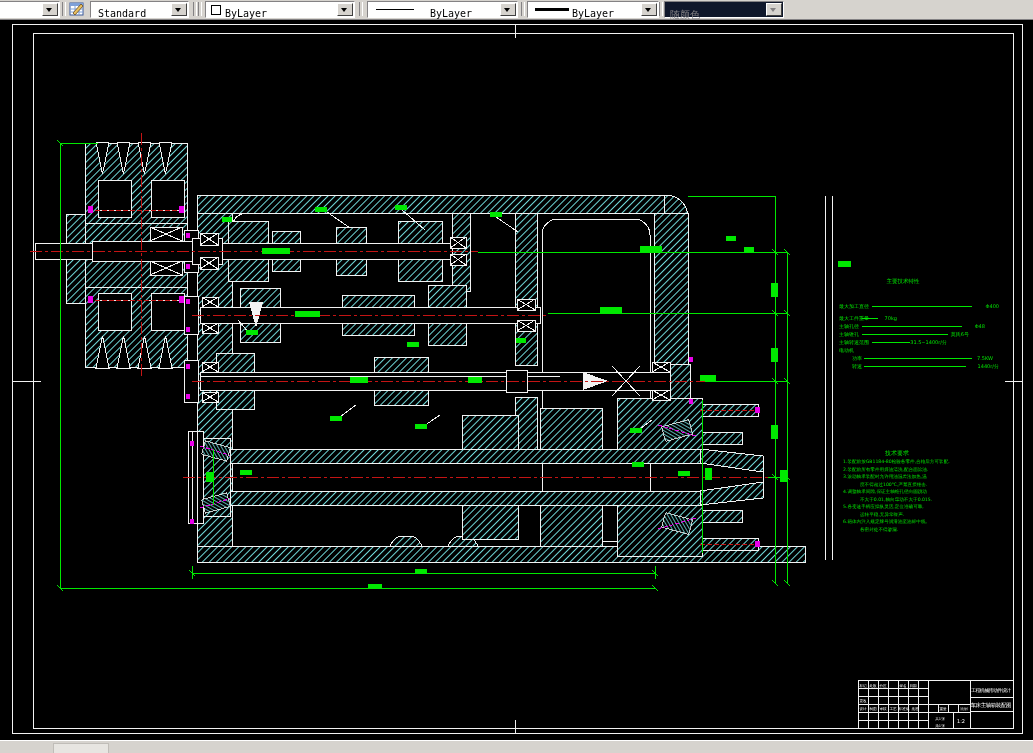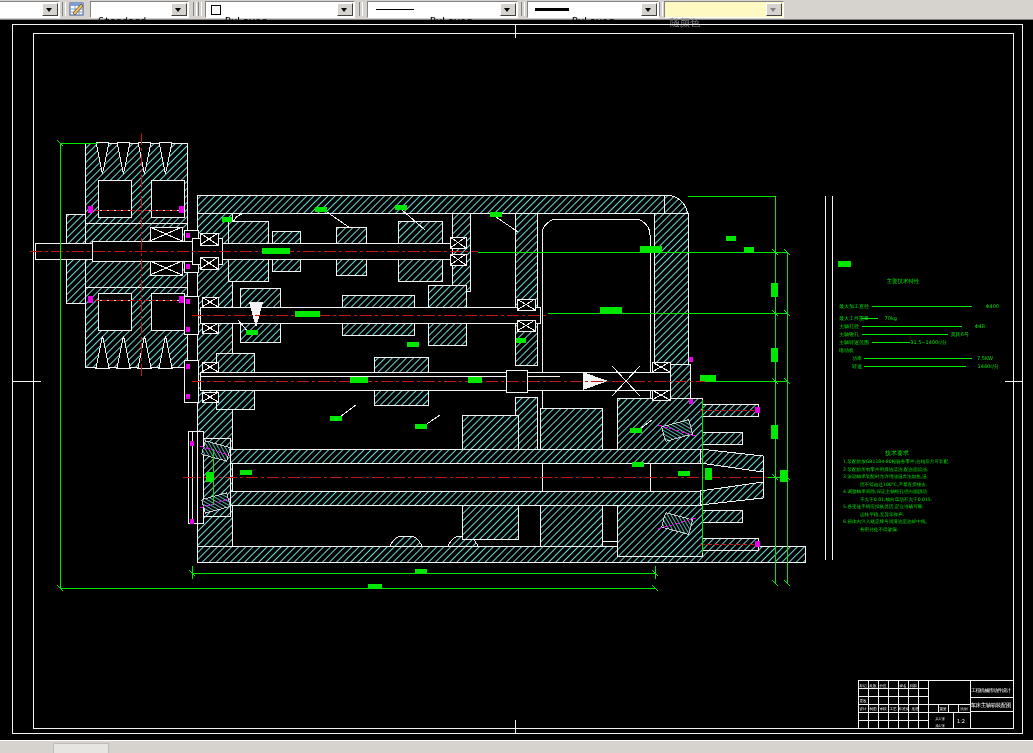--- a/index.html
+++ b/index.html
@@ -3,27 +3,27 @@
 <meta charset="utf-8">
 <style>
   html,body{margin:0;padding:0;background:#000;}
   #app{position:relative;width:1033px;height:753px;overflow:hidden;background:#000;
        font-family:"Liberation Sans",sans-serif;}
   
   #toolbar{position:absolute;left:0;top:0;width:1033px;height:19px;background:#d6d3ce;
            border-bottom:1px solid #848284;}
   .combo{position:absolute;top:1px;height:15px;background:#fff;
          border:1px solid;border-color:#848284 #fff #fff #848284;}
-  .combo .val{position:absolute;left:7px;top:14px;font:10px "DejaVu Sans Mono",monospace;
+  .combo .val{position:absolute;left:7px;top:6px;font:10px "DejaVu Sans Mono",monospace;
               color:#000;white-space:nowrap;}
   .cbtn{position:absolute;right:1px;top:1px;width:14px;height:11px;background:#d6d3ce;
         border:1px solid;border-color:#fff #404040 #404040 #fff;}
   .cbtn i{position:absolute;left:3px;top:4px;width:0;height:0;border:3px solid transparent;
           border-top:4px solid #000;}
-  .combo.dis{background:#fef9c3;}
+  .combo.dis{background:#0f172a;}
   .combo.dis .val{color:#848284;}
   .combo.dis .cbtn i{border-top-color:#848284;}
   .sep{position:absolute;top:2px;width:2px;height:14px;border-left:1px solid #848284;
        border-right:1px solid #fff;}
   .swatch{position:absolute;left:5px;top:3px;width:8px;height:8px;background:#fff;
           border:1px solid #000;}
   .lt-thin{position:absolute;left:8px;top:7px;width:38px;height:1px;background:#000;}
   .lt-thick{position:absolute;left:7px;top:6px;width:34px;height:3px;background:#000;}
   .tsicon{position:absolute;left:69px;top:1px;width:16px;height:16px;}
   

